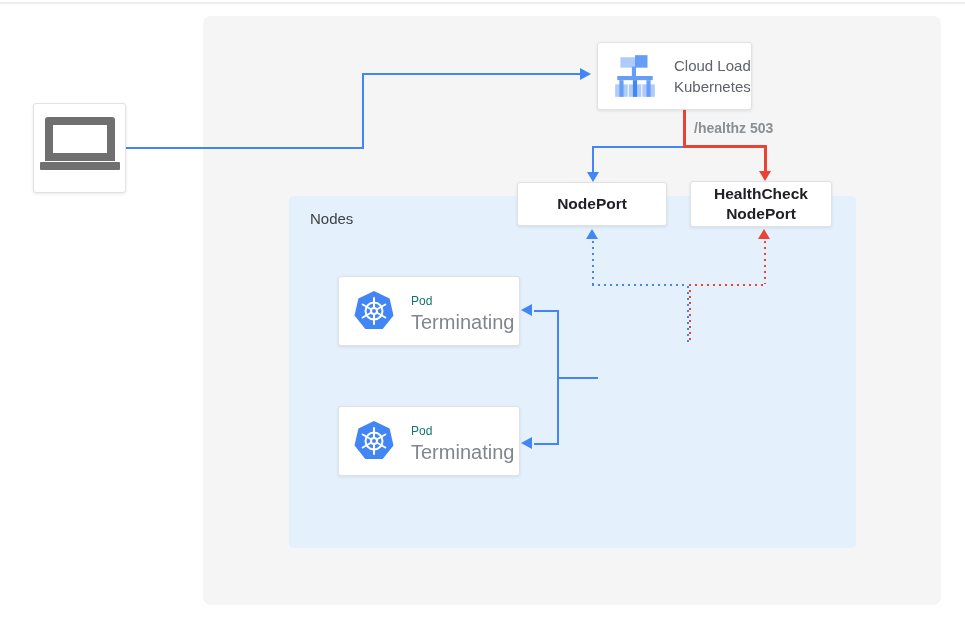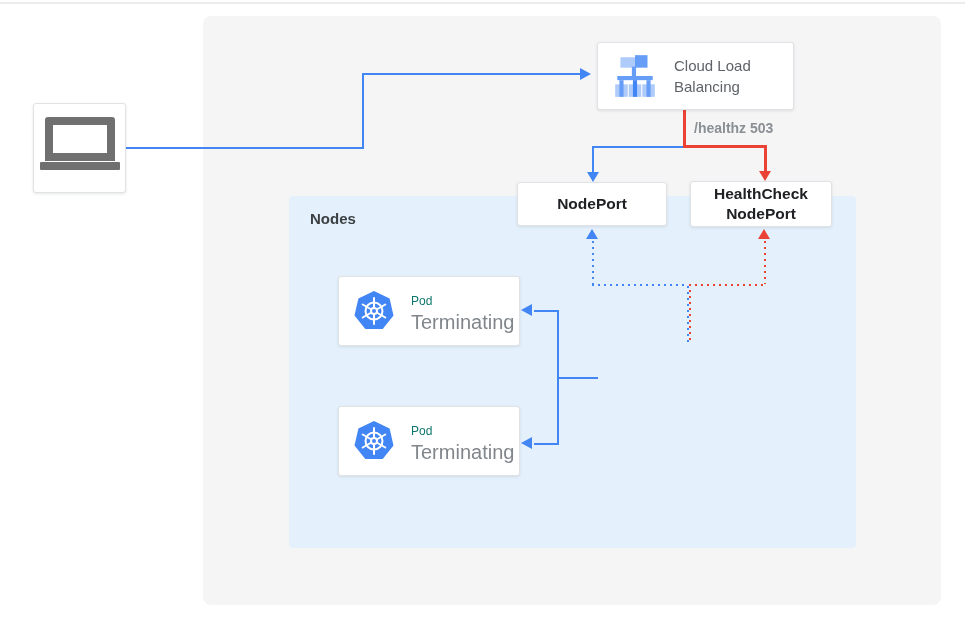--- a/index.html
+++ b/index.html
@@ -3,34 +3,34 @@
 <meta charset="utf-8">
 <style>
   html,body{margin:0;padding:0;background:#fff;}
   .canvas{
     position:relative;width:965px;height:623px;background:#ffffff;
     font-family:"Liberation Sans",sans-serif;overflow:hidden;
   }
   .hairline{position:absolute;left:0;top:2px;width:965px;height:2px;background:#ececec;}
   .panel{position:absolute;left:203px;top:16px;width:738px;height:589px;background:#f5f5f6;border-radius:8px;}
   .nodes-group{position:absolute;left:289px;top:196px;width:567px;height:352px;background:#e4f1fc;border-radius:4px;}
-  .nodes-label{position:absolute;left:310px;top:210px;font-size:15px;color:#3c4043;font-weight:bold;}
+  .nodes-label{position:absolute;left:310px;top:210px;font-size:15px;color:#3c4043;}
 
   .node{position:absolute;background:#fff;border:1px solid #e0e2e6;border-radius:3px;
         box-shadow:0 1px 3px rgba(60,64,67,.12);box-sizing:border-box;}
   .hbox{display:flex;align-items:center;}
 
   
   .client{left:33px;top:103px;width:93px;height:90px;}
   .laptop{width:100%;padding-top:13px;}
   .laptop .screen{width:54px;height:28px;border:8px solid #707070;border-radius:3px 3px 0 0;margin:0 auto;}
   .laptop .base{width:80px;height:8px;background:#707070;border-radius:1px;margin:1px auto 0;}
 
   
-  .clb{left:597px;top:42px;width:197px;height:68px;padding-left:12px;}
+  .clb{left:597px;top:42px;width:155px;height:68px;padding-left:12px;}
   .clb .txt{margin-left:14px;font-size:15px;line-height:21px;color:#5f6368;}
 
   
   .nodeport{left:517px;top:182px;width:150px;height:44px;display:flex;align-items:center;justify-content:center;}
   .np-label{font-size:15.5px;font-weight:700;color:#202124;text-align:center;line-height:20px;}
   .hcnp{left:690px;top:181px;width:142px;height:46px;display:flex;flex-direction:column;align-items:center;justify-content:center;}
 
   
   .pod1{left:338px;top:276px;width:182px;height:70px;padding-left:13px;}
   .pod2{left:338px;top:406px;width:182px;height:70px;padding-left:13px;}
@@ -138,21 +138,21 @@
       <div class="base"></div>
     </div>
   </div>
 
   <div class="node clb hbox">
     <svg width="50" height="46" viewBox="0 0 48 44">
         <use href="#clb-logo"></use>
       </svg>
     <div class="txt">
       <div>Cloud Load</div>
-      <div>Balancing</div>
+      <div>Kubernetes</div>
     </div>
   </div>
 
   <div class="node nodeport">
     <span class="np-label">NodePort</span>
   </div>
 
   <div class="node hcnp">
     <span class="np-label">HealthCheck</span>
     <span class="np-label">NodePort</span>

